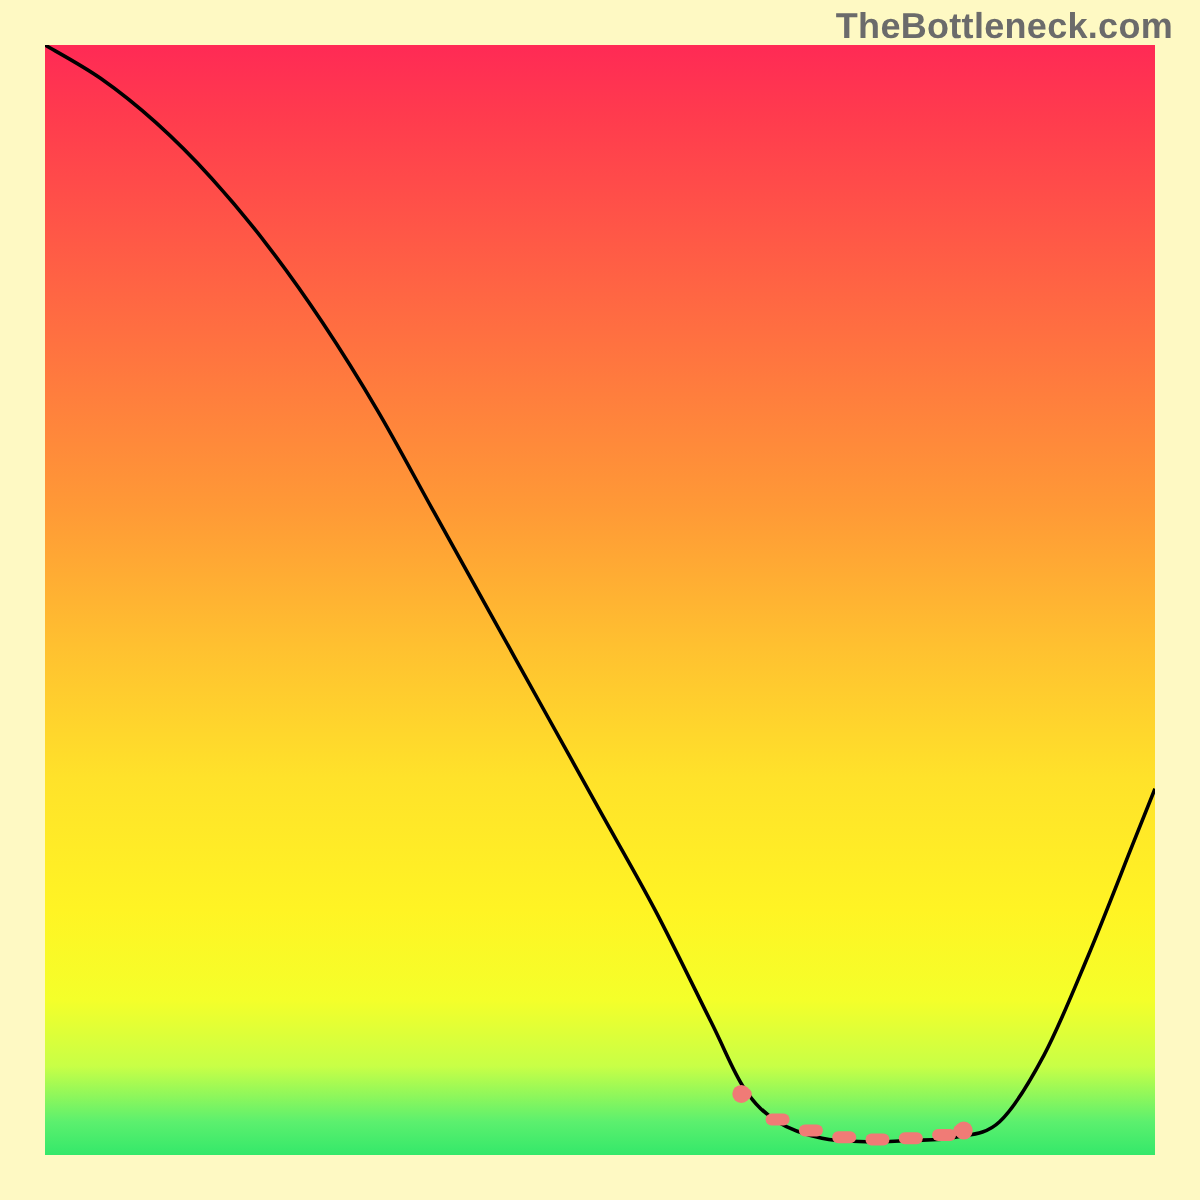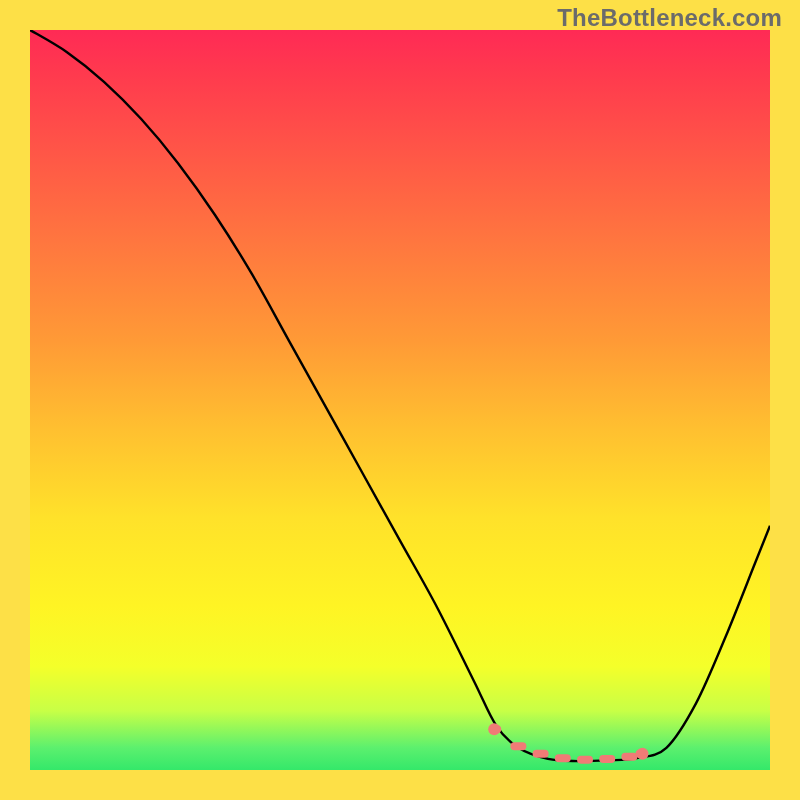--- a/index.html
+++ b/index.html
@@ -1,21 +1,21 @@
 <!DOCTYPE html>
 <html><head>
 <meta charset="utf-8">
 <style>
   * { margin: 0; padding: 0; box-sizing: border-box; }
   html, body { width: 800px; height: 800px; background: #000; overflow: hidden; }
   .frame {
     position: relative;
     width: 800px;
     height: 800px;
-    background: #fde047;
+    background: #fef9c3;
   }
   .watermark {
     position: absolute;
     top: 4px;
     right: 18px;
     font-family: Arial, Helvetica, sans-serif;
     font-size: 24px;
     font-weight: 600;
     color: #6b6b6b;
     letter-spacing: 0.2px;

